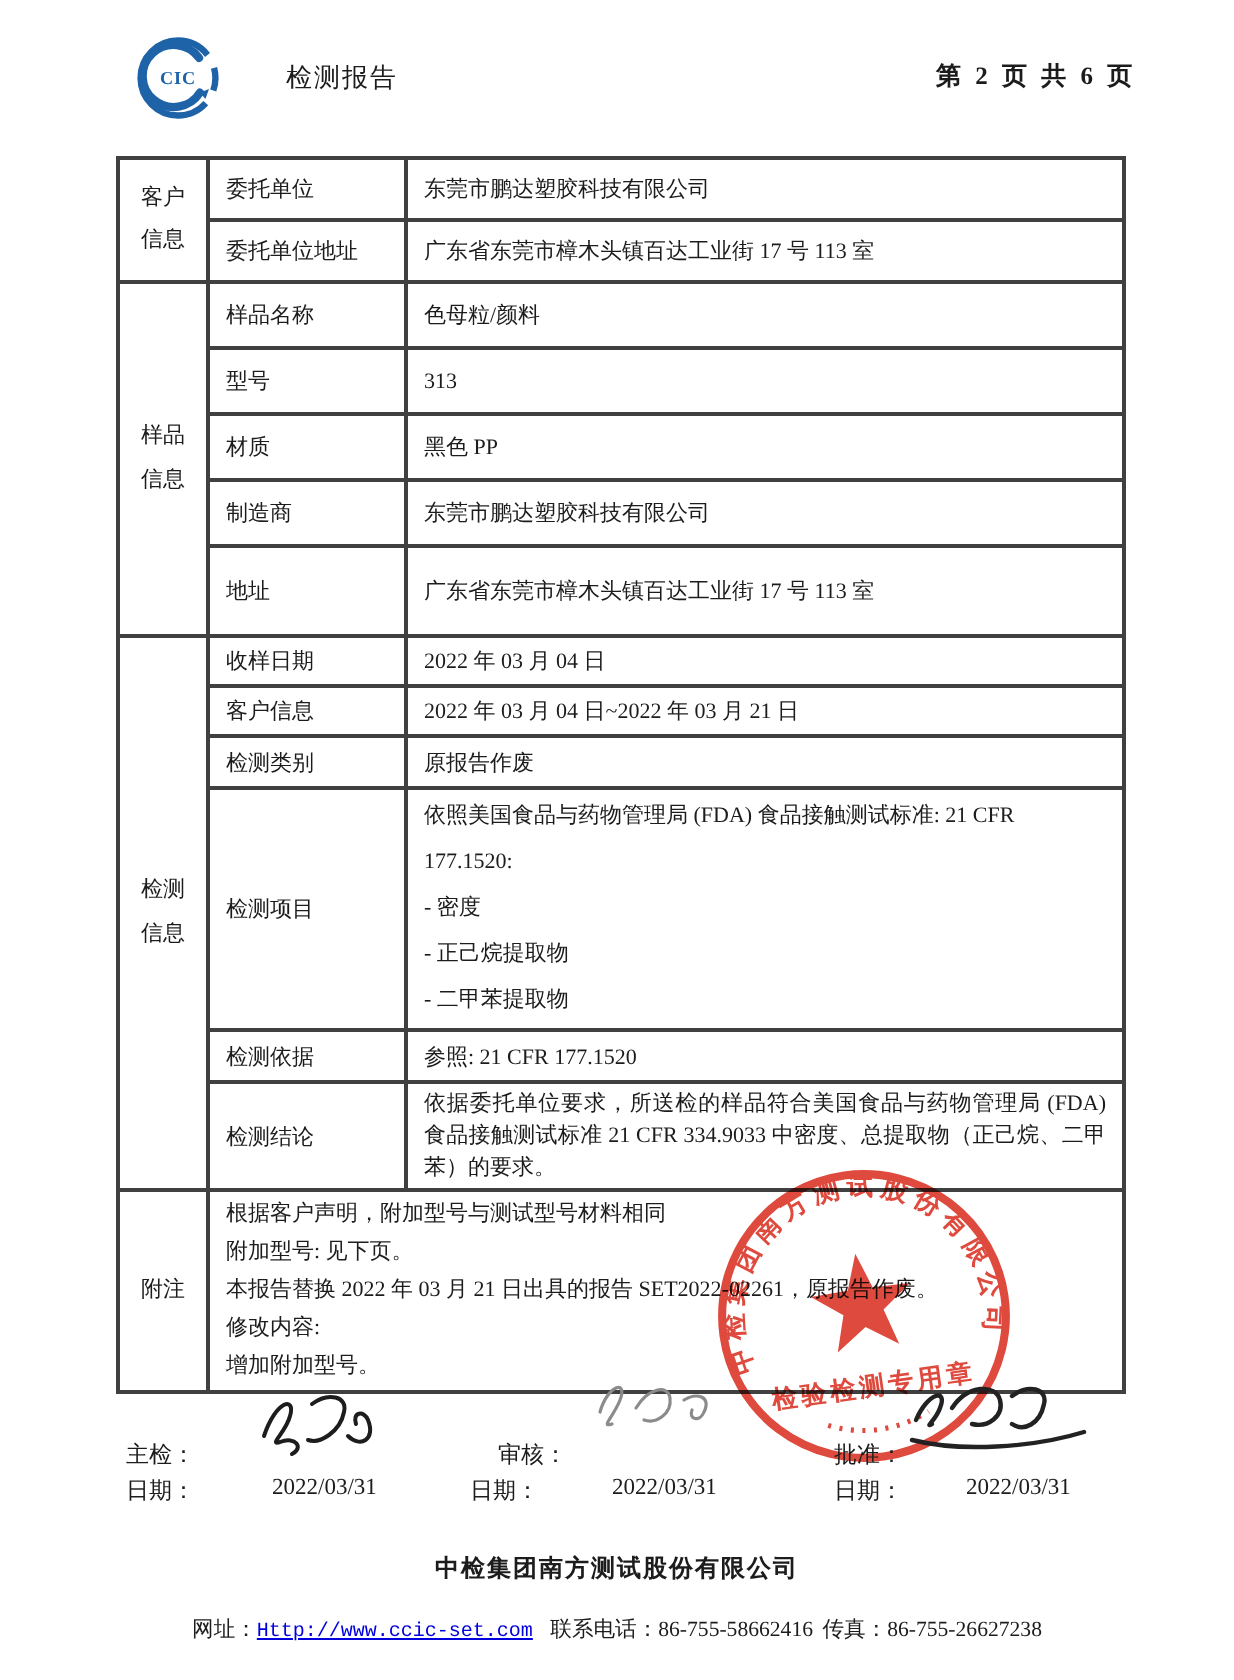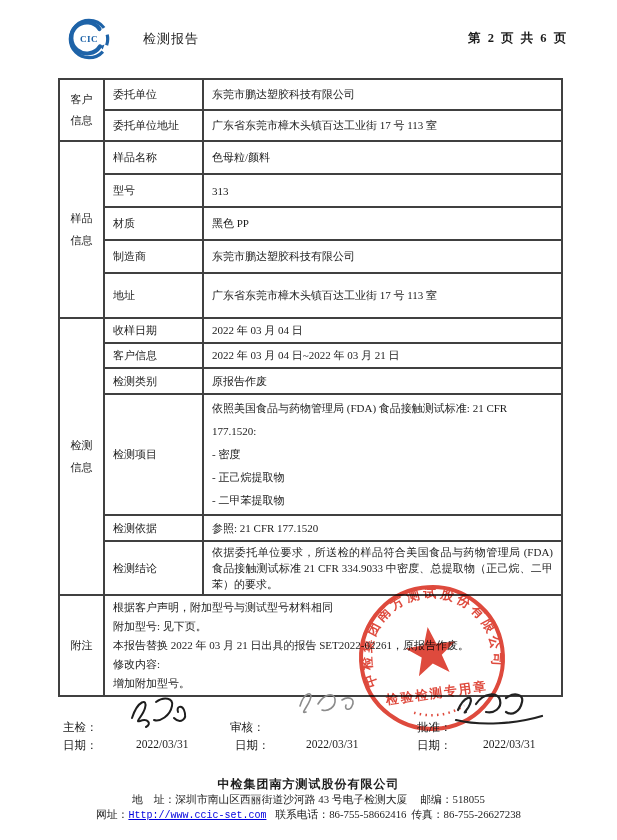--- a/index.html
+++ b/index.html
@@ -159,21 +159,21 @@
 
   <div class="sig-row">
     <span class="sig-role" style="left:63px">主检：</span>
     <svg class="sig-svg" style="left:118px; top:-8px" width="85" height="42" viewBox="0 0 85 42" title="赵亮">
       <g fill="none" stroke="#1d1d1d" stroke-width="2" stroke-linecap="round">
         <path d="M14,28 C20,10 30,8 27,18 C25,26 16,33 22,31 C30,28 34,34 28,37"></path>
         <path d="M38,12 C46,6 56,8 54,16 C52,26 42,32 36,30"></path>
         <path d="M56,28 C62,34 70,30 66,20 C64,15 58,16 60,22"></path>
       </g>
     </svg>
-    <span class="sig-role" style="left:230px">审核：</span>
+    <span class="sig-role" style="left:249px">审核：</span>
     <svg class="sig-svg" style="left:288px; top:-14px" width="80" height="40" viewBox="0 0 80 40" title="">
       <g fill="none" stroke="#8b8b8b" stroke-width="1.6" stroke-linecap="round">
         <path d="M12,22 C16,8 26,6 22,16 C19,24 12,30 18,28"></path>
         <path d="M30,20 C36,10 46,8 47,15 C48,23 40,28 34,26"></path>
         <path d="M54,16 C60,12 68,14 64,22 C62,27 56,26 58,21"></path>
       </g>
     </svg>
     <span class="sig-role" style="left:417px">批准：</span>
     <svg class="sig-svg" style="left:450px; top:-12px" width="100" height="44" viewBox="0 0 100 44" title="徐鹏">
       <g fill="none" stroke="#222" stroke-width="2.2" stroke-linecap="round">
@@ -188,23 +188,19 @@
   <div class="date-row">
     <span class="date-lbl" style="left:63px">日期：</span>
     <span class="date-val" style="left:136px">2022/03/31</span>
     <span class="date-lbl" style="left:235px">日期：</span>
     <span class="date-val" style="left:306px">2022/03/31</span>
     <span class="date-lbl" style="left:417px">日期：</span>
     <span class="date-val" style="left:483px">2022/03/31</span>
   </div>
 
   <div class="ftr ftr-co">中检集团南方测试股份有限公司</div>
-  <div class="ftr ftr-line1">
-    <span>地　址：</span><span>深圳市南山区西丽街道沙河路 43 号电子检测大厦</span>
-    <span style="margin-left:10px">邮编：</span><span>518055</span>
-  </div>
   <div class="ftr ftr-line2">
     <span>网址：</span><a href="#">Http://www.ccic-set.com</a>
     <span style="margin-left:6px">联系电话：</span><span>86-755-58662416</span>
     <span style="margin-left:2px">传真：</span><span>86-755-26627238</span>
   </div>
 
 </div>
 
 </body></html>

